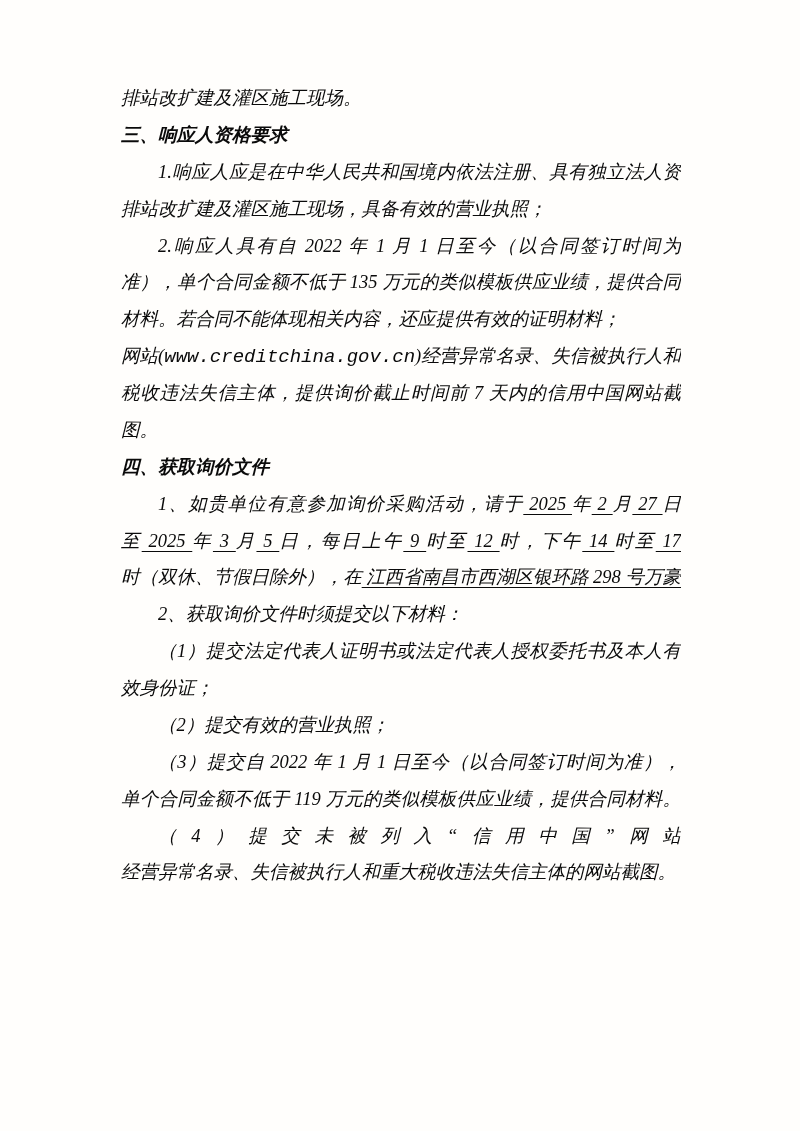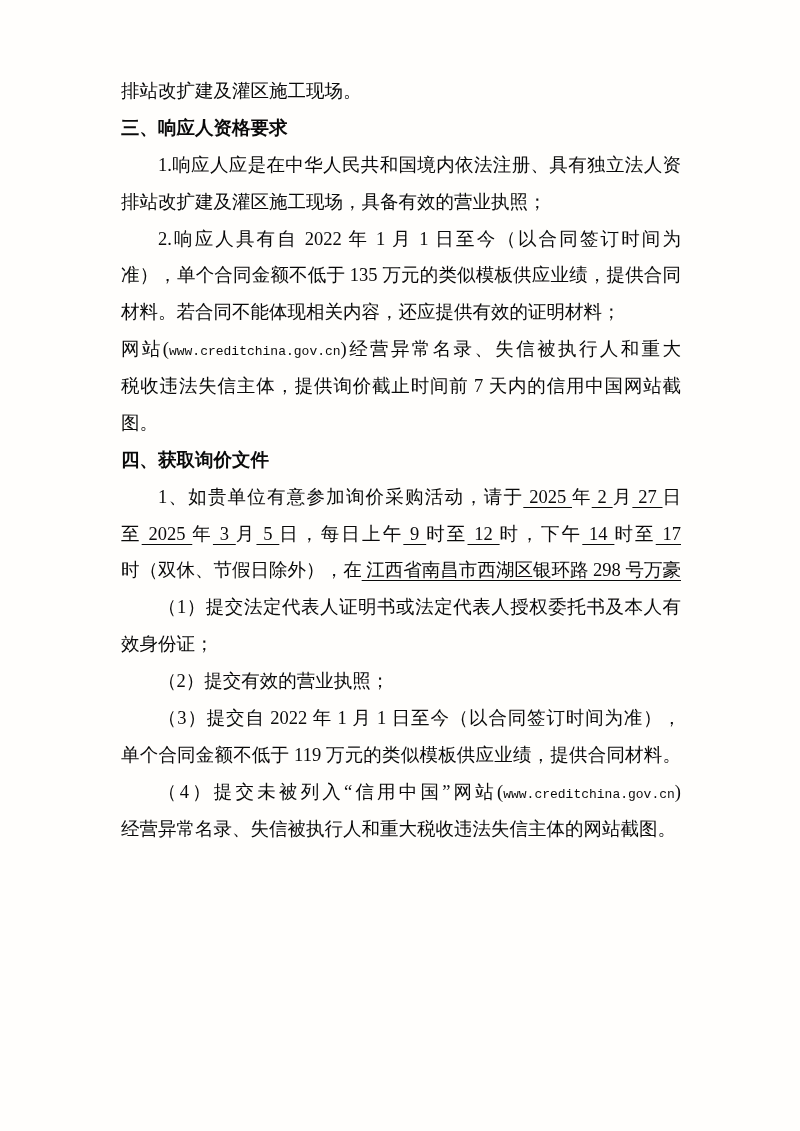--- a/index.html
+++ b/index.html
@@ -11,22 +11,23 @@
     position: relative;
     width: 800px;
     height: 1131px;
     background: #fffefc;
     color: #0a0a0a;
     overflow: hidden;
   }
   .content {
     position: absolute;
     left: 121px;
-    top: 73px;
+    top: 80px;
     width: 560px;
+    font-style: italic;
   }
   .line {
     font-size: 18.5px;
     line-height: 36.88px;
     height: 36.88px;
     white-space: pre-wrap;
     overflow: hidden;
     text-align: left;
     letter-spacing: 0;
   }
@@ -36,21 +37,21 @@
   }
   .line.indent { text-indent: 37px; }
   .line.heading { font-weight: 700; }
   .u {
     text-decoration: underline;
     text-decoration-thickness: 1.4px;
     text-underline-offset: 4px;
   }
   .url {
     font-family: "Liberation Mono", "DejaVu Sans Mono", monospace;
-    font-size: 13px;
+    font-size: 19px;
   }
 </style>
 </head>
 <body>
 
 <div class="page">
   <div class="content" id="doc-content">
       <div class="line"><span>排站改扩建及灌区施工现场。</span></div>
       <div class="line heading"><span>三、响应人资格要求</span></div>
       <div class="line fill indent"><span>1.响应人应是在中华人民共和国境内依法注册、具有独立法人资</span></div>
@@ -58,20 +59,21 @@
       <div class="line fill indent"><span>2.响应人具有自 2022 年 1 月 1 日至今（以合同签订时间为</span></div>
       <div class="line fill"><span>准），单个合同金额不低于 135 万元的类似模板供应业绩，提供合同</span></div>
       <div class="line"><span>材料。若合同不能体现相关内容，还应提供有效的证明材料；</span></div>
       <div class="line fill"><span>网站(</span><span class="url">www.creditchina.gov.cn</span><span>)经营异常名录、失信被执行人和重大</span></div>
       <div class="line fill"><span>税收违法失信主体，提供询价截止时间前 7 天内的信用中国网站截</span></div>
       <div class="line"><span>图。</span></div>
       <div class="line heading"><span>四、获取询价文件</span></div>
       <div class="line fill indent"><span>1、如贵单位有意参加询价采购活动，请于</span><span class="u"> 2025 </span><span>年</span><span class="u"> 2 </span><span>月</span><span class="u"> 27 </span><span>日</span></div>
       <div class="line fill"><span>至</span><span class="u"> 2025 </span><span>年</span><span class="u"> 3 </span><span>月</span><span class="u"> 5 </span><span>日，每日上午</span><span class="u"> 9 </span><span>时至</span><span class="u"> 12 </span><span>时，下午</span><span class="u"> 14 </span><span>时至</span><span class="u"> 17</span></div>
       <div class="line fill"><span>时（双休、节假日除外），在</span><span class="u"> 江西省南昌市西湖区银环路 298 号万豪</span></div>
+      <div class="line indent"><span>2、获取询价文件时须提交以下材料：</span></div>
       <div class="line fill indent"><span>（1）提交法定代表人证明书或法定代表人授权委托书及本人有</span></div>
       <div class="line"><span>效身份证；</span></div>
       <div class="line indent"><span>（2）提交有效的营业执照；</span></div>
       <div class="line fill indent"><span>（3）提交自 2022 年 1 月 1 日至今（以合同签订时间为准），</span></div>
       <div class="line fill"><span>单个合同金额不低于 119 万元的类似模板供应业绩，提供合同材料。</span></div>
       <div class="line fill indent"><span>（4）提交未被列入“信用中国”网站(</span><span class="url">www.creditchina.gov.cn</span><span>)</span></div>
       <div class="line"><span>经营异常名录、失信被执行人和重大税收违法失信主体的网站截图。</span></div>
     </div>
 </div>
 

